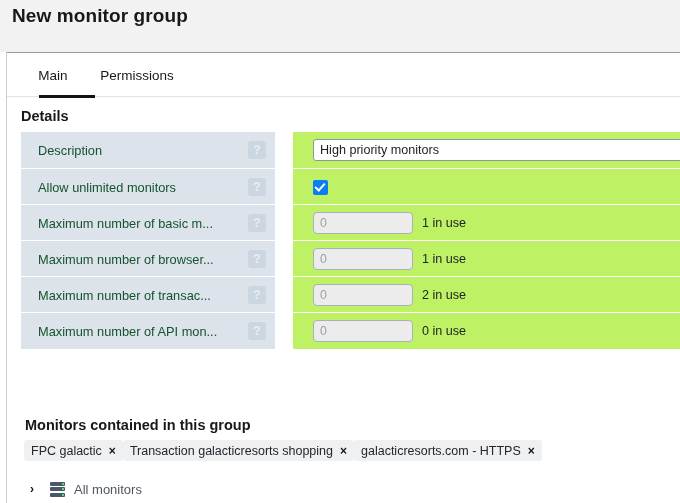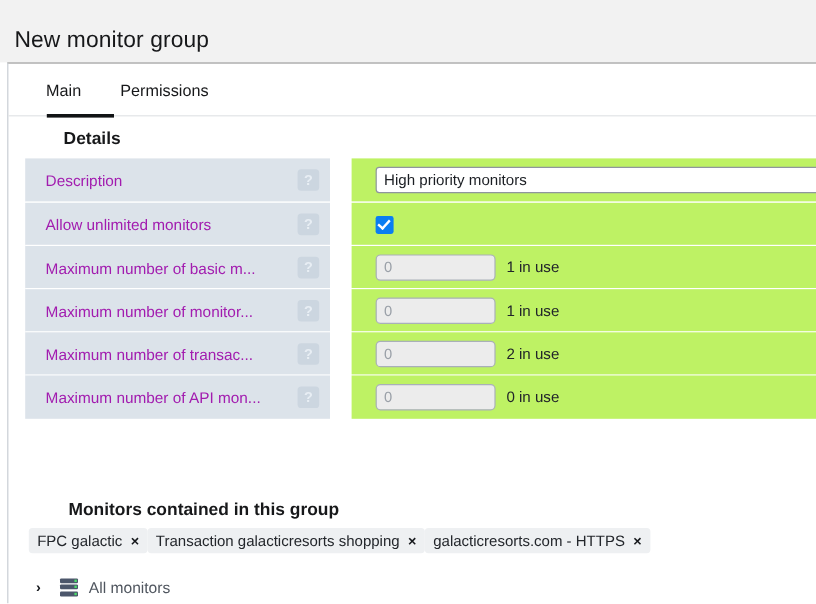--- a/index.html
+++ b/index.html
@@ -13,22 +13,22 @@
   }
 
   #app { position: relative; width: 680px; height: 503px; background: #ffffff; }
 
   
   .header {
     position: absolute; left: 0; top: 0; width: 680px; height: 52px;
     background: #f2f2f2;
   }
   .header-title {
-    position: absolute; left: 12px; top: 23px;
-    font-size: 19px; font-weight: normal; color: #17181a;
+    position: absolute; left: 12px; top: 5px;
+    font-size: 19px; font-weight: bold; color: #17181a;
     letter-spacing: .1px;
   }
 
   
   .panel {
     position: absolute; left: 6px; top: 52px;
     width: 674px; height: 451px;
     background: #ffffff;
     border-left: 1px solid #c9ced4;
     border-top: 1px solid #9b9b9b;
@@ -47,38 +47,38 @@
   }
   .tab-main { left: 14px; width: 64px; }
   .tab-perm { left: 78px; width: 104px; color: #17181a; }
   .tab-underline {
     position: absolute; left: 18px; bottom: -1px;
     width: 56px; height: 3px; background: #111315;
   }
 
   
   .section-title {
-    position: absolute; font-size: 14.5px; font-weight: bold; color: #17181a; margin-left: 32px;
+    position: absolute; font-size: 14.5px; font-weight: bold; color: #17181a;
   }
   #details-title { left: 14px; top: 55px; }
 
   .det-table {
     position: absolute; left: 14px; top: 79px;
     width: 660px;
   }
   .det-row { position: relative; height: 36px; width: 660px; }
   .det-row + .det-row { border-top: 1px solid #ffffff; }
 
   .det-label-cell {
     position: absolute; left: 0; top: 0; width: 254px; height: 36px;
     background: #dce3ea;
     display: flex; align-items: center;
   }
   .det-label {
-    font-size: 12.8px; color: #a21caf;
+    font-size: 12.8px; color: #14532d;
     padding-left: 17px;
     white-space: nowrap; overflow: hidden;
   }
   .help-icon {
     position: absolute; right: 9px; top: 9px;
     width: 18px; height: 18px; border-radius: 3px;
     background: #ccd6e0;
     color: #e8eef4;
     font-size: 12px; font-weight: bold;
     display: flex; align-items: center; justify-content: center;
@@ -245,21 +245,21 @@
           <span class="help-icon">?</span>
         </div>
         <div class="det-value-cell">
           <input class="num-input" value="0" style="">
           <span class="in-use">1 in use</span>
         </div>
       </div>
 
       <div class="det-row">
         <div class="det-label-cell">
-          <span class="det-label">Maximum number of monitor...</span>
+          <span class="det-label">Maximum number of browser...</span>
           <span class="help-icon">?</span>
         </div>
         <div class="det-value-cell">
           <input class="num-input" value="0" style="">
           <span class="in-use">1 in use</span>
         </div>
       </div>
 
       <div class="det-row">
         <div class="det-label-cell">

